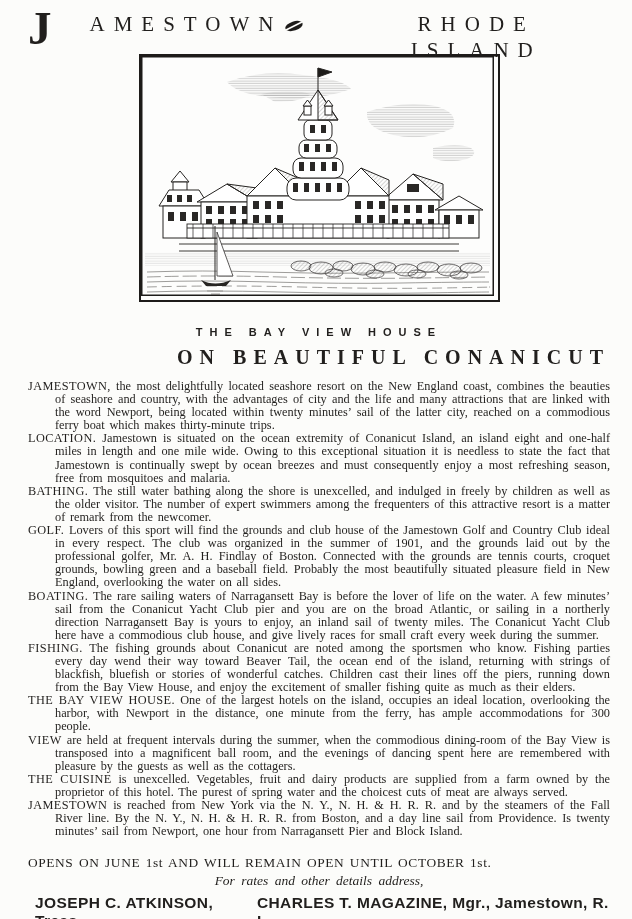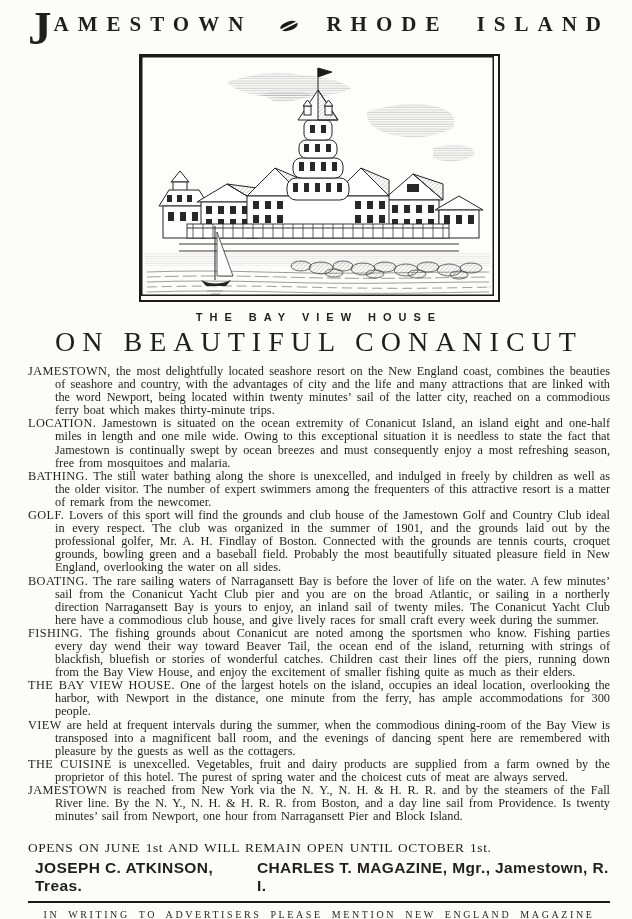--- a/index.html
+++ b/index.html
@@ -6,33 +6,33 @@
   .page{
     position:relative;width:632px;height:919px;margin:0 auto;
     background:#fcfcfa;color:#211f1d;overflow:hidden;box-sizing:border-box;
     padding:8px 22px 0 28px;
     font-family:"Liberation Serif", serif;
   }
   
   .masthead{display:flex;align-items:flex-start;justify-content:space-between;height:44px;}
   .mast-left{display:flex;align-items:flex-start;}
   .bigJ{font-size:47px;line-height:36px;font-weight:bold;position:relative;top:2px;letter-spacing:2px;}
-  .mast-caps{font-size:21px;font-weight:bold;letter-spacing:9px;line-height:26px;padding-top:3px;}
+  .mast-caps{font-size:21px;font-weight:normal;letter-spacing:9px;line-height:26px;padding-top:3px;margin-left:36px;}
   .ornament{padding-top:10px;}
   .mast-right{word-spacing:14px;text-align:center;}
   
   .figure{width:357px;height:244px;margin:2px auto 0;border:2px solid #1d1b19;background:#fdfdfc;}
   .figure svg{display:block;}
   .caption{
-    text-align:center;margin-top:9px;
+    text-align:center;margin-top:24px;
     font-family:"Liberation Sans", sans-serif;font-size:11px;font-weight:bold;letter-spacing:7px;
   }
   .headline{
-    margin:5px 0 0;text-align:center;
-    font-size:28px;font-weight:normal;letter-spacing:7px;line-height:28px;
+    margin:5px 0 0;text-align:right;
+    font-size:20px;font-weight:bold;letter-spacing:7px;line-height:28px;
   }
   
   .bodytext{margin-top:9px;font-size:12.3px;line-height:13.1px;word-spacing:1.6px;}
   .para{
     margin:0;padding-left:27px;text-indent:-27px;
     text-align:justify;
   }
   .lead{letter-spacing:.4px;}
   .opens{margin:18px 0 0;font-size:13.4px;letter-spacing:.6px;}
   .rates{margin-top:4px;text-align:center;font-style:italic;font-size:13.5px;word-spacing:3px;}
@@ -277,20 +277,21 @@
     <p class="para"><span class="lead">GOLF.</span> <span>Lovers of this sport will find the grounds and club house of the Jamestown Golf and Country Club ideal in every respect.  The club was organized in the summer of 1901, and the grounds laid out by the professional golfer, Mr. A. H. Findlay of Boston.  Connected with the grounds are tennis courts, croquet grounds, bowling green and a baseball field. Probably the most beautifully situated pleasure field in New England, overlooking the water on all sides.</span></p>
     <p class="para"><span class="lead">BOATING.</span> <span>The rare sailing waters of Narragansett Bay is before the lover of life on the water. A few minutes’ sail from the Conanicut Yacht Club pier and you are on the broad Atlantic, or sailing in a northerly direction Narragansett Bay is yours to enjoy, an inland sail of twenty miles.  The Conanicut Yacht Club here have a commodious club house, and give lively races for small craft every week during the summer.</span></p>
     <p class="para"><span class="lead">FISHING.</span> <span>The fishing grounds about Conanicut are noted among the sportsmen who know.  Fishing parties every day wend their way toward Beaver Tail, the ocean end of the island, returning with strings of blackfish, bluefish or stories of wonderful catches.  Children cast their lines off the piers, running down from the Bay View House, and enjoy the excitement of smaller fishing quite as much as their elders.</span></p>
     <p class="para"><span class="lead">THE BAY VIEW HOUSE.</span> <span>One of the largest hotels on the island, occupies an ideal location, overlooking the harbor, with Newport in the distance, one minute from the ferry, has ample accommodations for 300 people.</span></p>
     <p class="para"><span class="lead">VIEW</span> <span>are held at frequent intervals during the summer, when the commodious dining-room of the Bay View is transposed into a magnificent ball room, and the evenings of dancing spent here are remembered with pleasure by the guests as well as the cottagers.</span></p>
     <p class="para"><span class="lead">THE CUISINE</span> <span>is unexcelled.  Vegetables, fruit and dairy products are supplied from a farm owned by the proprietor of this hotel.  The purest of spring water and the choicest cuts of meat are always served.</span></p>
     <p class="para"><span class="lead">JAMESTOWN</span> <span>is reached from New York via the N. Y., N. H. &amp; H. R. R. and by the steamers of the Fall River line.  By the N. Y., N. H. &amp; H. R. R. from Boston, and a day line sail from Providence.  Is twenty minutes’ sail from Newport, one hour from Narragansett Pier and Block Island.</span></p>
     <p class="opens">OPENS ON JUNE 1st AND WILL REMAIN OPEN UNTIL OCTOBER 1st.</p>
   </section>
 
+  <div class="rates">For rates and other details address,</div>
 
   <div class="contacts">
     <span>JOSEPH C. ATKINSON, Treas.</span>
     <span>CHARLES T. MAGAZINE, Mgr., Jamestown, R. I.</span>
   </div>
 
   <hr class="rule">
   <div class="footer">IN WRITING TO ADVERTISERS PLEASE MENTION NEW ENGLAND MAGAZINE</div>
 
 </div>

